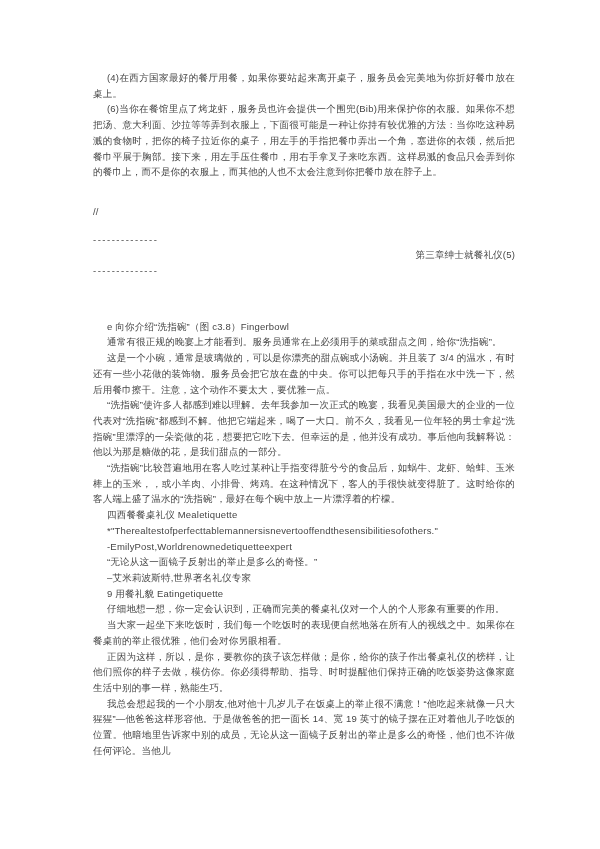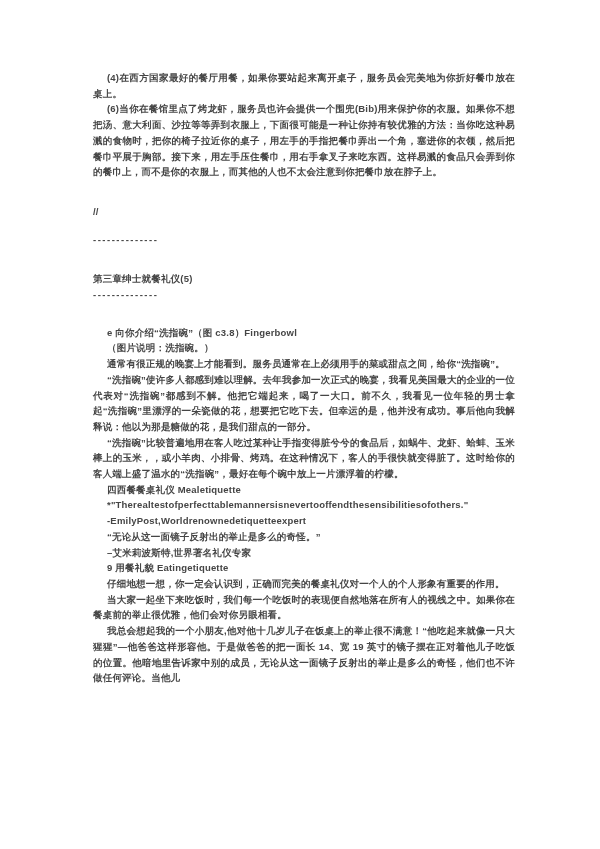--- a/index.html
+++ b/index.html
@@ -10,65 +10,65 @@
     overflow: hidden;
     font-family: "Liberation Sans", "DejaVu Sans", sans-serif;
     color: #454545;
   }
   .page {
     width: 600px;
     height: 849px;
     background: #ffffff;
     box-sizing: border-box;
     padding: 70px 85px 0 93px;
-    font-weight: bold;
   }
   .blk {
     margin: 0;
     font-size: 9.5px;
     line-height: 15.7px;
     text-align: justify;
     letter-spacing: 0.2px;
   }
   .ind { text-indent: 14px; }
   .marker { margin-top: 24px; text-align: left; }
   .divider {
     margin-top: 12px;
     letter-spacing: 1.5px;
     text-align: left;
     white-space: nowrap;
   }
   .divider.tight { margin-top: 0; }
-  .chapter-title { text-align: left; margin-top: 24px; }
-  .section-start { margin-top: 22px; }
+  .chapter-title { text-align: right; }
+  .section-start { margin-top: 40px; }
 </style>
 </head>
 <body>
 
 <div class="page">
 
   <p class="blk ind">(4)在西方国家最好的餐厅用餐，如果你要站起来离开桌子，服务员会完美地为你折好餐巾放在桌上。</p>
   <p class="blk ind">(6)当你在餐馆里点了烤龙虾，服务员也许会提供一个围兜(Bib)用来保护你的衣服。如果你不想把汤、意大利面、沙拉等等弄到衣服上，下面很可能是一种让你持有较优雅的方法：当你吃这种易溅的食物时，把你的椅子拉近你的桌子，用左手的手指把餐巾弄出一个角，塞进你的衣领，然后把餐巾平展于胸部。接下来，用左手压住餐巾，用右手拿叉子来吃东西。这样易溅的食品只会弄到你的餐巾上，而不是你的衣服上，而其他的人也不太会注意到你把餐巾放在脖子上。</p>
 
   <p class="blk marker">//</p>
 
   <p class="blk divider">--------------</p>
   <p class="blk chapter-title">第三章绅士就餐礼仪(5)</p>
   <p class="blk divider tight">--------------</p>
 
   <p class="blk ind section-start">e 向你介绍“洗指碗”（图 c3.8）Fingerbowl</p>
-  <p class="blk ind">（图片说明：洗指碗。）</p>
   <p class="blk ind">通常有很正规的晚宴上才能看到。服务员通常在上必须用手的菜或甜点之间，给你“洗指碗”。</p>
+  <p class="blk ind">这是一个小碗，通常是玻璃做的，可以是你漂亮的甜点碗或小汤碗。并且装了 3/4 的温水，有时还有一些小花做的装饰物。服务员会把它放在盘的中央。你可以把每只手的手指在水中洗一下，然后用餐巾擦干。注意，这个动作不要太大，要优雅一点。</p>
   <p class="blk ind">“洗指碗”使许多人都感到难以理解。去年我参加一次正式的晚宴，我看见美国最大的企业的一位代表对“洗指碗”都感到不解。他把它端起来，喝了一大口。前不久，我看见一位年轻的男士拿起“洗指碗”里漂浮的一朵瓷做的花，想要把它吃下去。但幸运的是，他并没有成功。事后他向我解释说：他以为那是糖做的花，是我们甜点的一部分。</p>
   <p class="blk ind">“洗指碗”比较普遍地用在客人吃过某种让手指变得脏兮兮的食品后，如蜗牛、龙虾、蛤蚌、玉米棒上的玉米，，或小羊肉、小排骨、烤鸡。在这种情况下，客人的手很快就变得脏了。这时给你的客人端上盛了温水的“洗指碗”，最好在每个碗中放上一片漂浮着的柠檬。</p>
 
   <p class="blk ind">四西餐餐桌礼仪 Mealetiquette</p>
   <p class="blk ind">*"Therealtestofperfecttablemannersisnevertooffendthesensibilitiesofothers."</p>
   <p class="blk ind">-EmilyPost,Worldrenownedetiquetteexpert</p>
   <p class="blk ind">“无论从这一面镜子反射出的举止是多么的奇怪。”</p>
   <p class="blk ind">–艾米莉波斯特,世界著名礼仪专家</p>
   <p class="blk ind">9 用餐礼貌 Eatingetiquette</p>
 
   <p class="blk ind">仔细地想一想，你一定会认识到，正确而完美的餐桌礼仪对一个人的个人形象有重要的作用。</p>
   <p class="blk ind">当大家一起坐下来吃饭时，我们每一个吃饭时的表现便自然地落在所有人的视线之中。如果你在餐桌前的举止很优雅，他们会对你另眼相看。</p>
+  <p class="blk ind">正因为这样，所以，是你，要教你的孩子该怎样做；是你，给你的孩子作出餐桌礼仪的榜样，让他们照你的样子去做，模仿你。你必须得帮助、指导、时时提醒他们保持正确的吃饭姿势这像家庭生活中别的事一样，熟能生巧。</p>
   <p class="blk ind">我总会想起我的一个小朋友,他对他十几岁儿子在饭桌上的举止很不满意！“他吃起来就像一只大猩猩”—他爸爸这样形容他。于是做爸爸的把一面长 14、宽 19 英寸的镜子摆在正对着他儿子吃饭的位置。他暗地里告诉家中别的成员，无论从这一面镜子反射出的举止是多么的奇怪，他们也不许做任何评论。当他儿</p>
 
 </div>
 
 </body></html>

